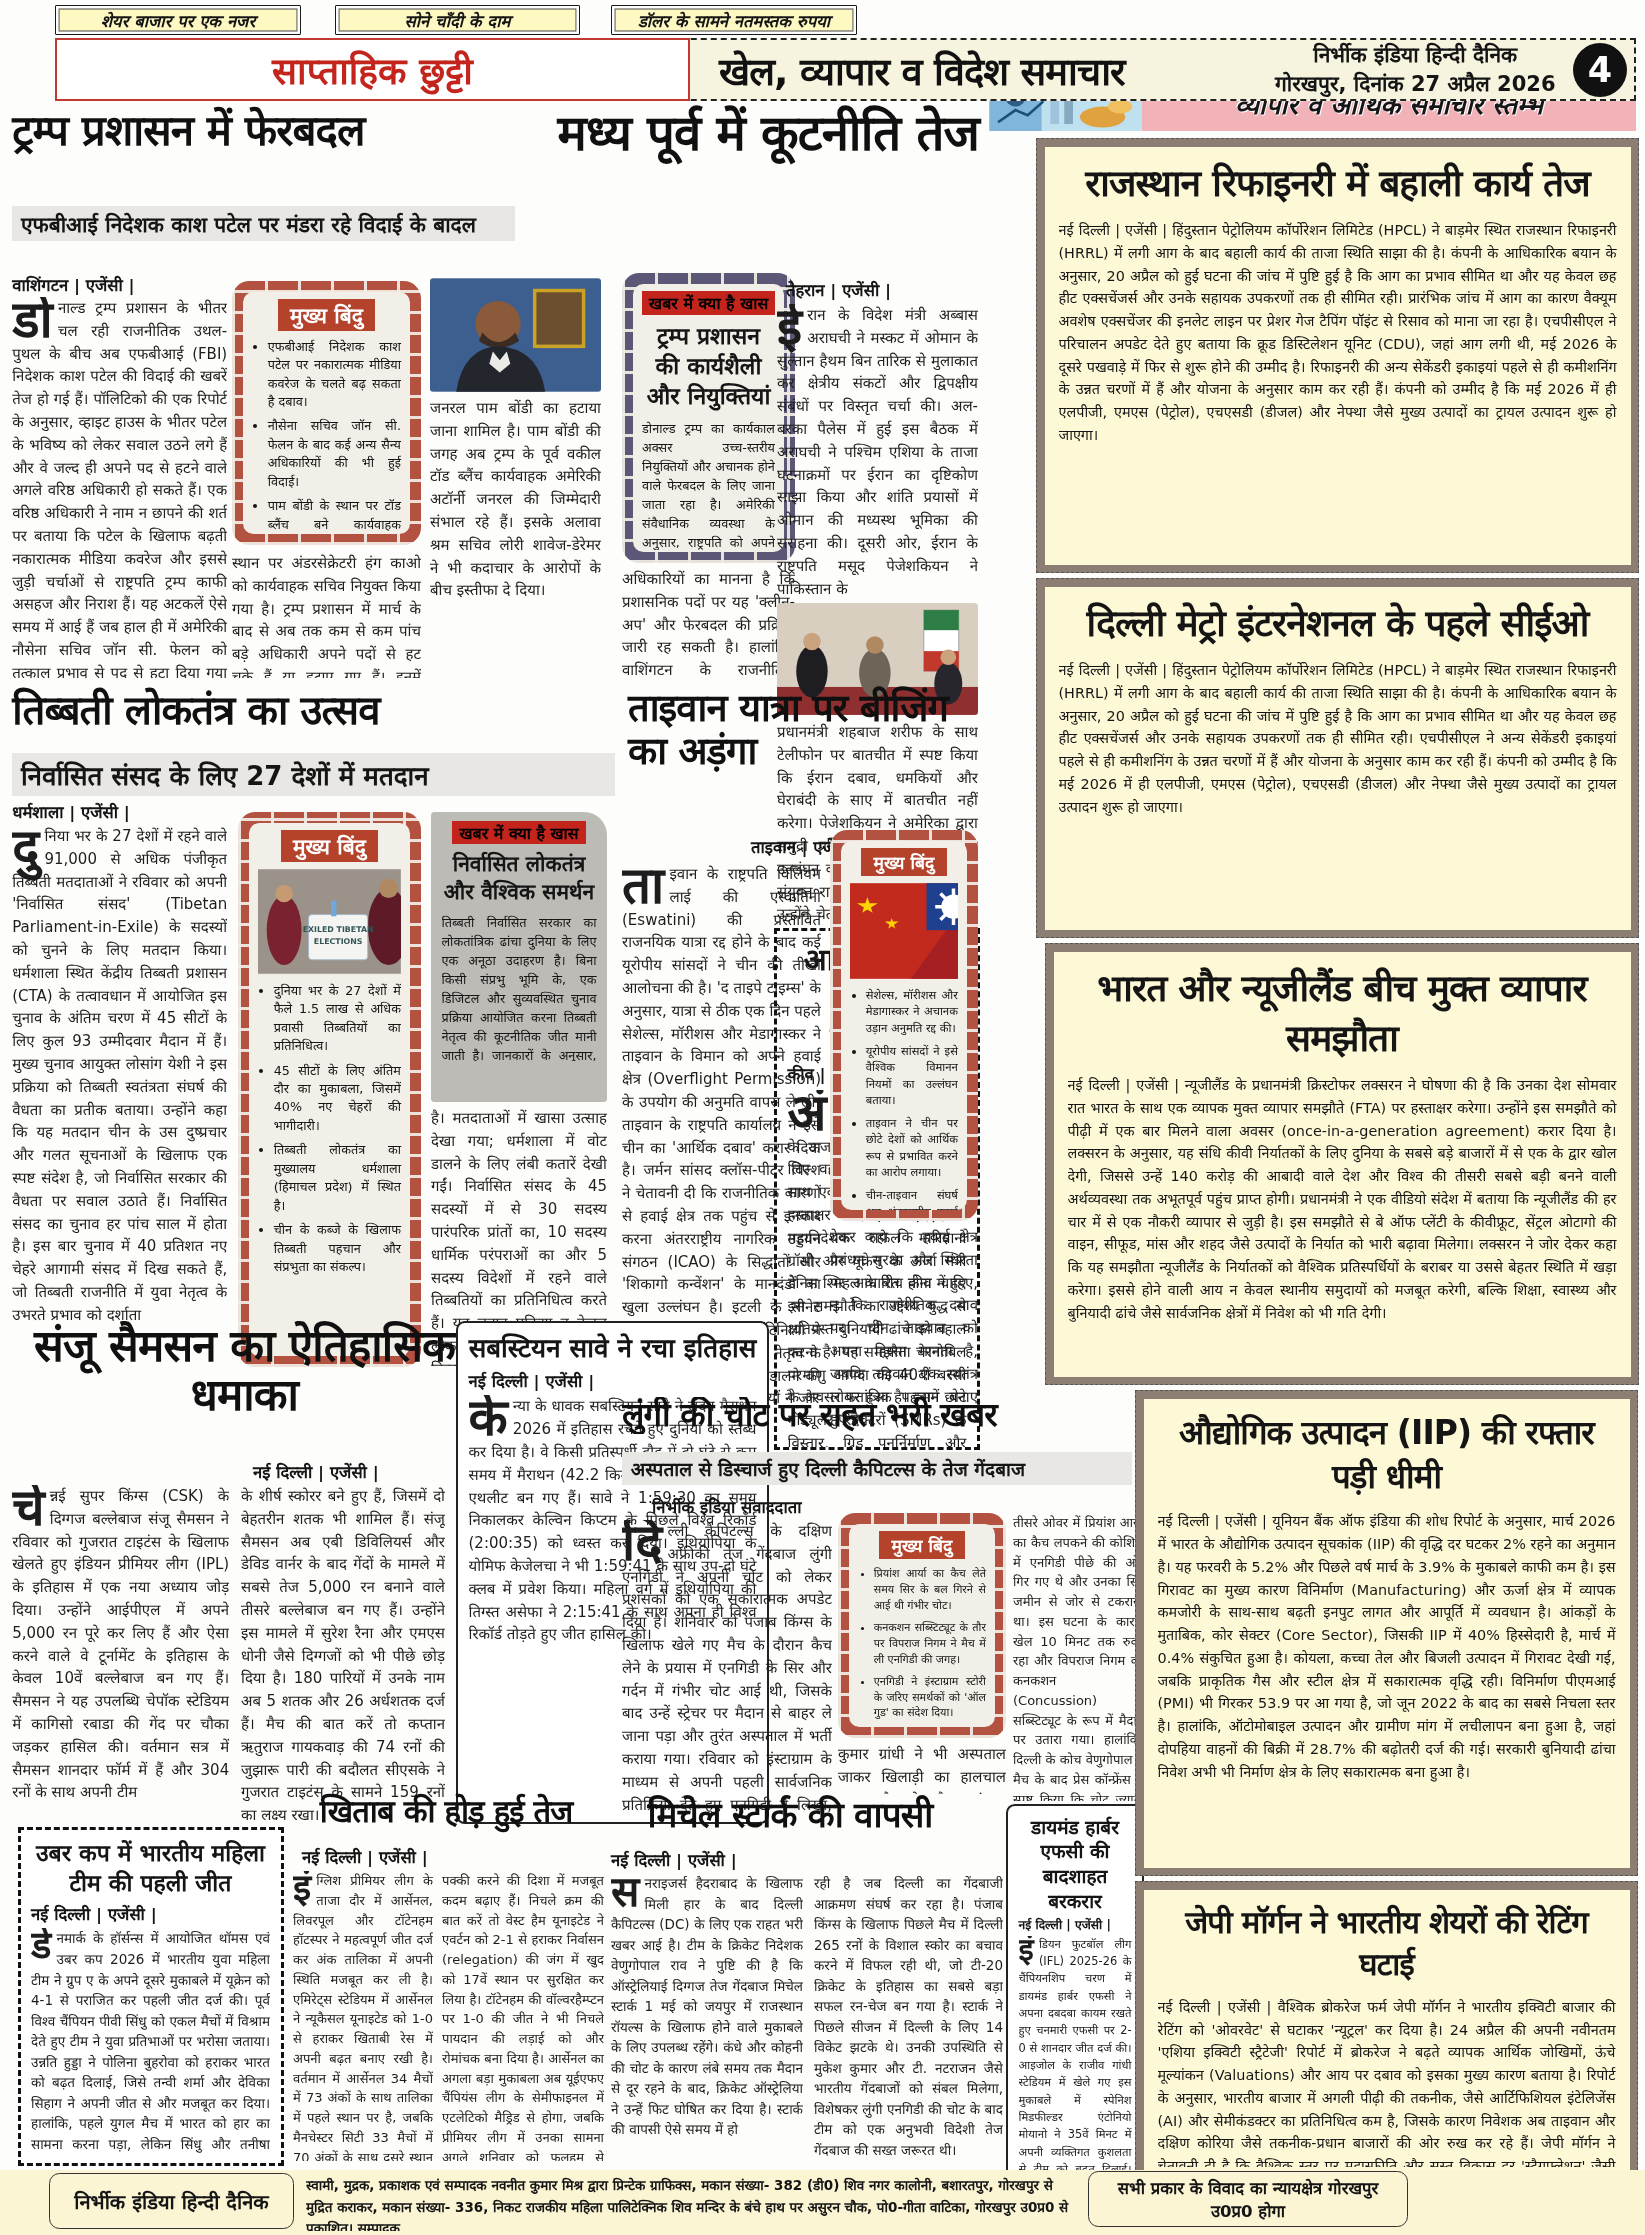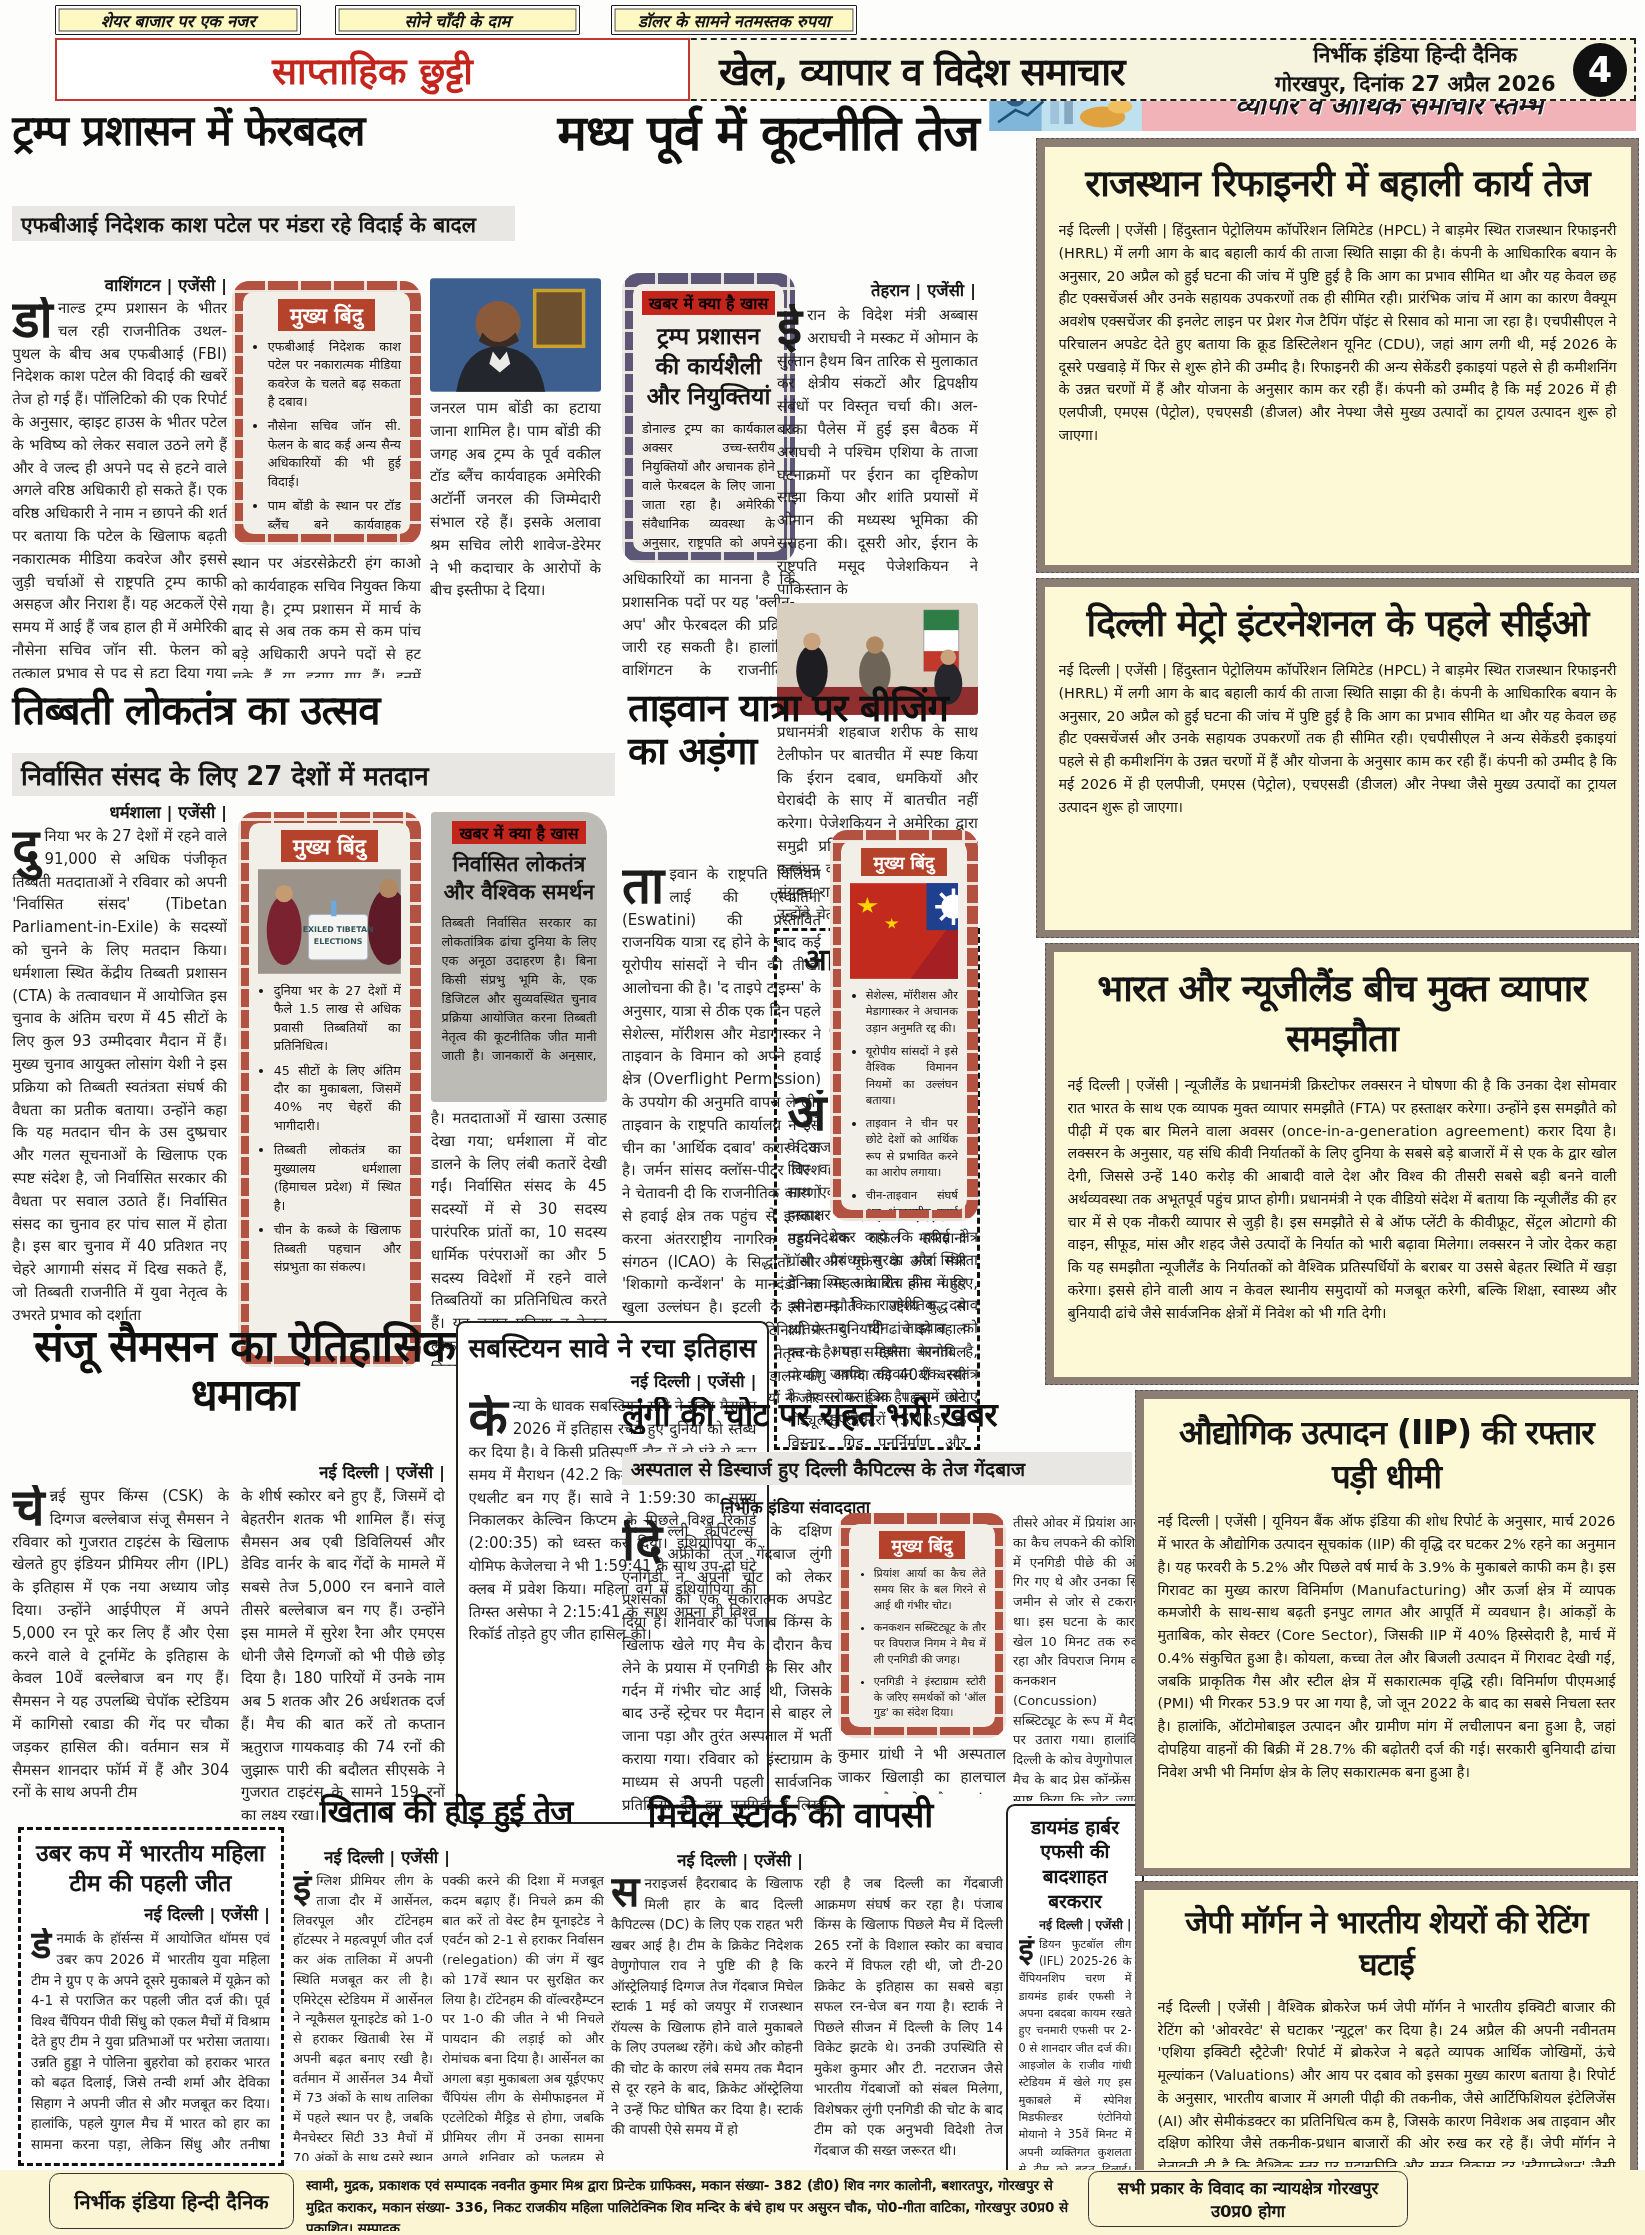--- a/index.html
+++ b/index.html
@@ -12,21 +12,21 @@
   .banner{background:#f6f3df;border:2.6px dashed #222;display:flex;align-items:center;}
   .red-box{background:#fff;border:2.6px solid #c03a32;display:flex;align-items:center;justify-content:center;z-index:3;}
   .red-box span{color:#c3241c;font-weight:bold;font-size:37px;}
   .section-title{font-weight:bold;font-size:38px;letter-spacing:-0.9px;color:#111;}
   .paper-info{font-weight:bold;font-size:21px;line-height:1.35;text-align:center;}
   .page-circle{width:54px;height:54px;border-radius:50%;background:#111;color:#fff;display:flex;align-items:center;justify-content:center;
                font-size:35px;font-weight:bold;}
   
   .hl{font-weight:bold;color:#101010;letter-spacing:-0.9px;line-height:1.12;}
   .subhead{background:#e8e7e3;font-weight:bold;padding:3.5px 8.7px;white-space:nowrap;overflow:hidden;}
-  .byline{font-weight:bold;font-size:16.6px;text-align:right;}
+  .byline{font-weight:bold;font-size:16.6px;}
   .body{font-size:15px;line-height:1.52;text-align:justify;font-weight:500;color:#1d1d1d;overflow:hidden;}
   .dropcap{float:left;font-size:51px;line-height:.82;font-weight:bold;padding:1.7px 5.2px 0 0;}
   
   .brick{background-color:#b35240;border-radius:17.5px;padding:11.4px;overflow:hidden;
     background-image:repeating-linear-gradient(0deg,rgba(240,234,226,.95) 0 2.6px,transparent 2.6px 21px),
                      repeating-linear-gradient(90deg,rgba(240,234,226,.95) 0 2.6px,transparent 2.6px 33px);}
   .brick.navy{background-color:#5d5777;}
   .brick-inner{background:#f2efe9;border-radius:10.5px;height:100%;box-sizing:border-box;padding:7px 8.7px;overflow:hidden;}
   .kp-head{background:#b5432c;color:#fff;font-weight:bold;font-size:21px;text-align:center;padding:1.7px 12.2px;margin:0 auto 7px;width:max-content;max-width:100%;}
   .kp-list{margin:0;padding-left:15.7px;font-size:12.7px;line-height:1.45;text-align:justify;font-weight:500;}

